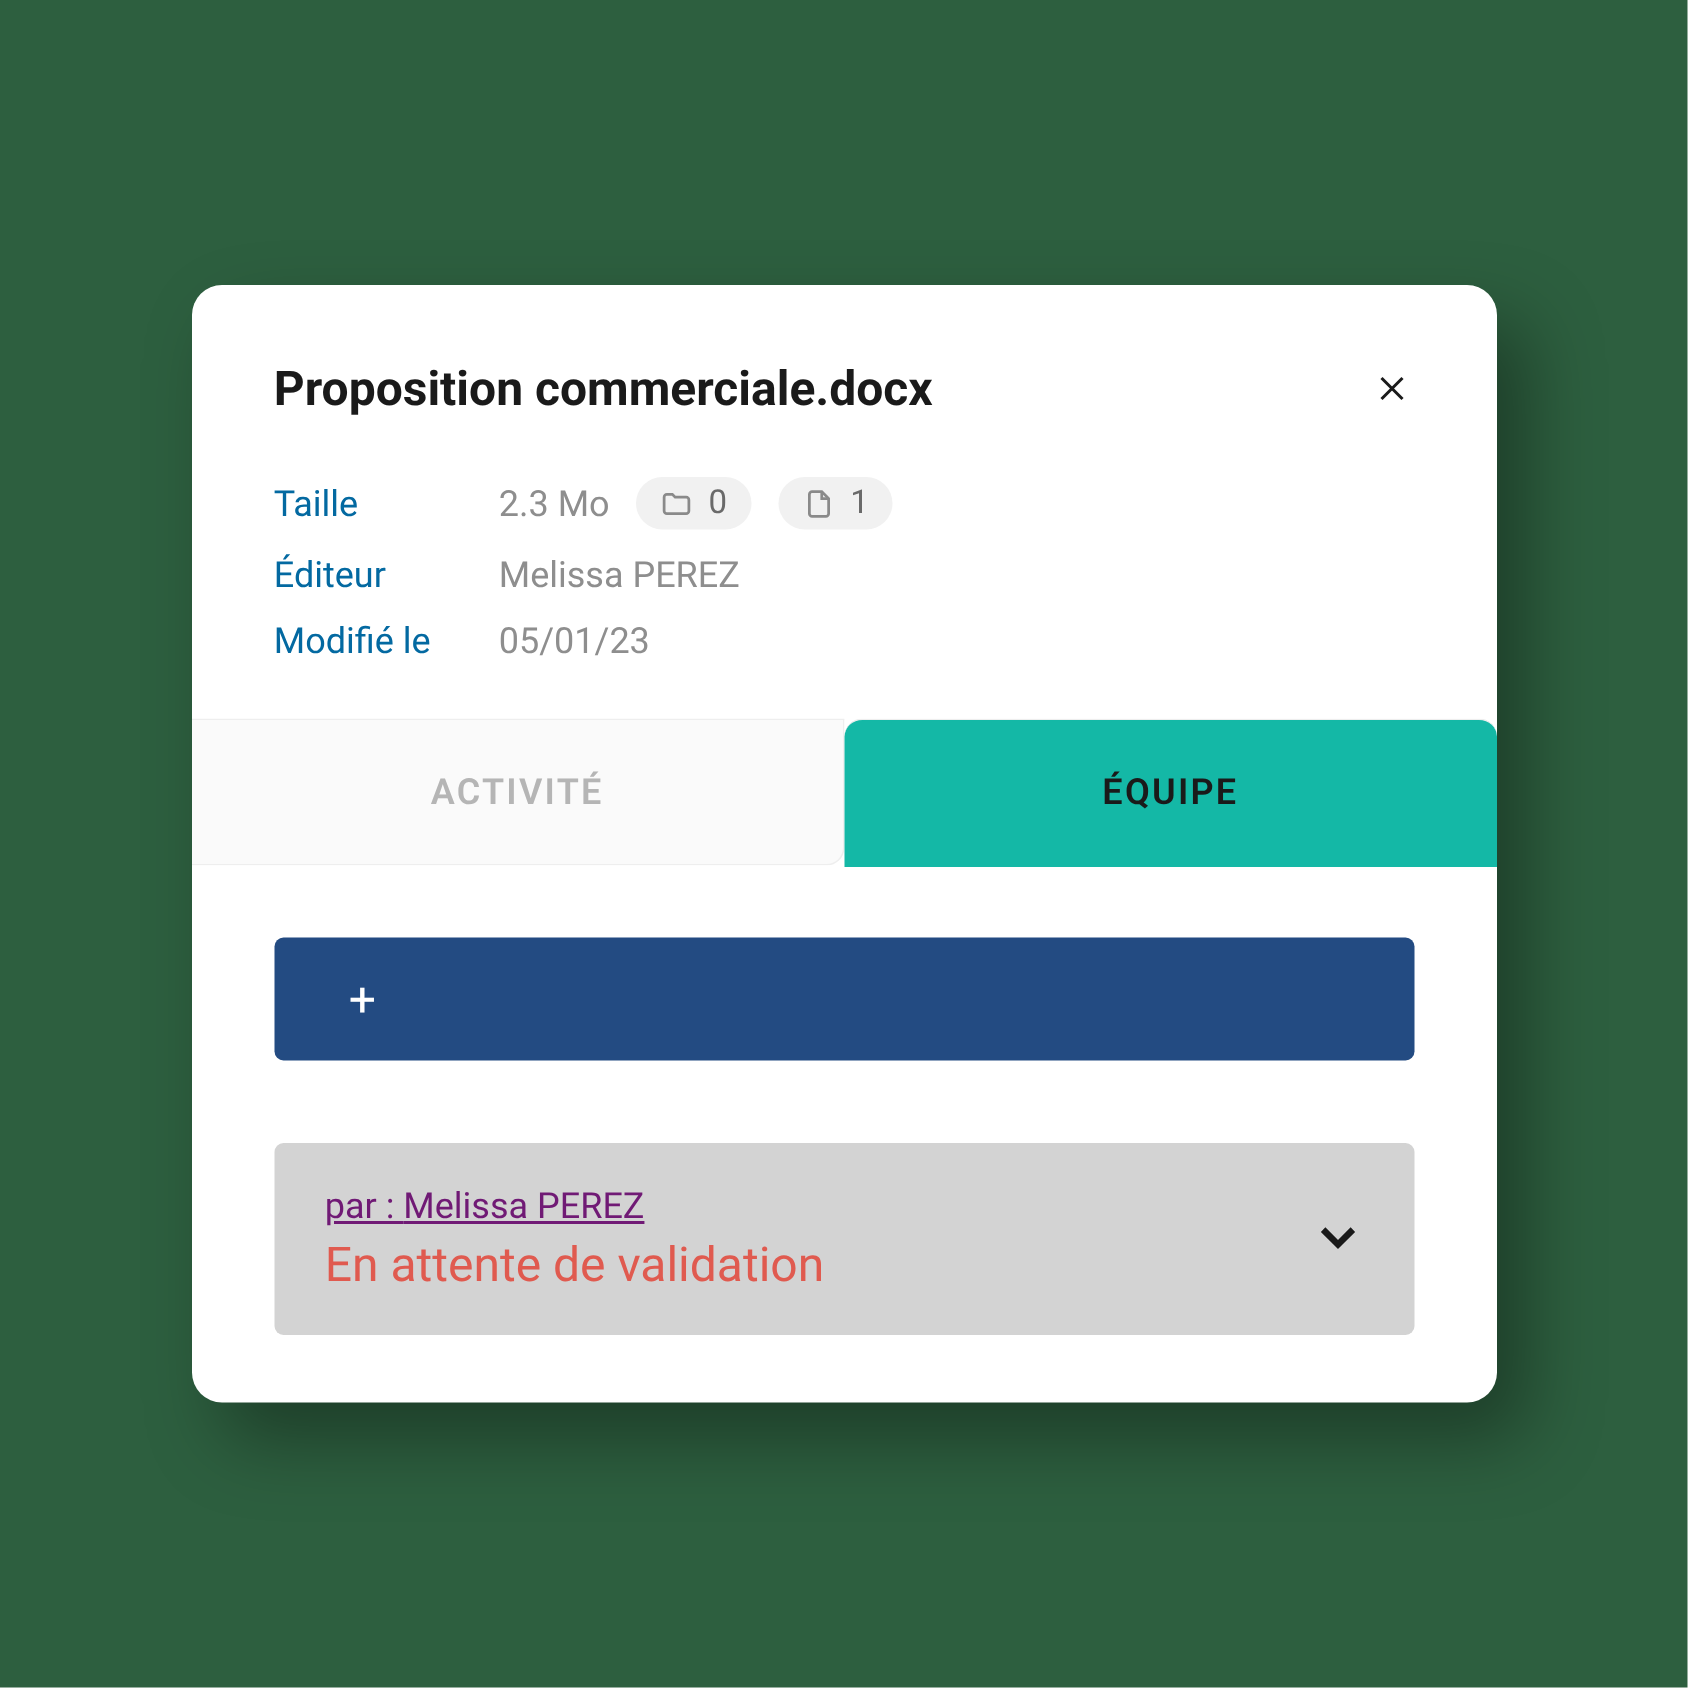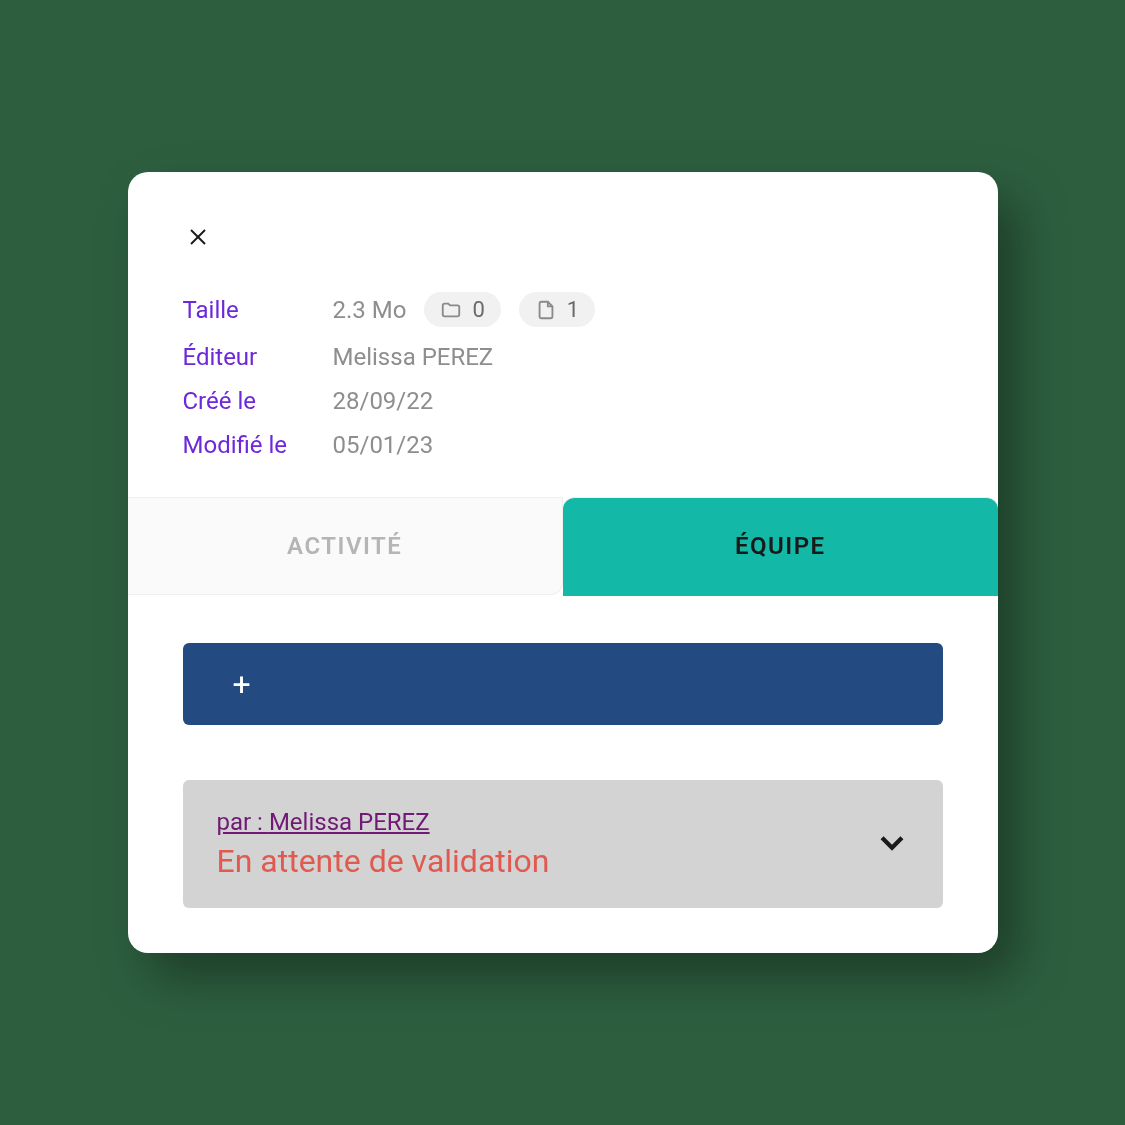--- a/index.html
+++ b/index.html
@@ -43,21 +43,21 @@
       margin-bottom: 38px;
     }
     .meta-row {
       display: flex;
       align-items: center;
       margin-bottom: 16px;
     }
     .meta-label {
       width: 150px;
       font-size: 24px;
-      color: #6d28d9;
+      color: #0369a1;
       font-weight: 400;
     }
     .meta-value {
       font-size: 24px;
       color: #8e8e8e;
     }
     .size-row {
       display: flex;
       align-items: center;
       gap: 18px;
@@ -155,20 +155,21 @@
       cursor: pointer;
     }
     .expand-icon svg { width: 34px; height: 34px; }
   </style>
 </head>
 <body>
 
 <div class="panel">
 
   <div class="header">
+    <h1 class="title">Proposition commerciale.docx</h1>
     <div class="close-btn">
       <svg viewBox="0 0 24 24" fill="none" stroke="#1a1a1a" stroke-width="2">
         <line x1="5" y1="5" x2="19" y2="19"></line>
         <line x1="19" y1="5" x2="5" y2="19"></line>
       </svg>
     </div>
   </div>
 
   <div class="meta-section">
 
@@ -190,24 +191,20 @@
           <span>1</span>
         </span>
       </div>
     </div>
 
     <div class="meta-row">
       <div class="meta-label">Éditeur</div>
       <div class="meta-value">Melissa PEREZ</div>
     </div>
 
-    <div class="meta-row">
-      <div class="meta-label">Créé le</div>
-      <div class="meta-value">28/09/22</div>
-    </div>
 
     <div class="meta-row">
       <div class="meta-label">Modifié le</div>
       <div class="meta-value">05/01/23</div>
     </div>
 
   </div>
 
   <div class="tabs">
     <div class="tab tab-inactive">ACTIVITÉ</div>

